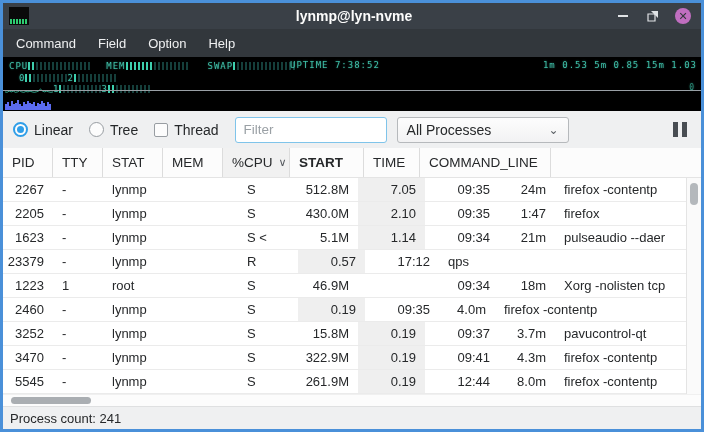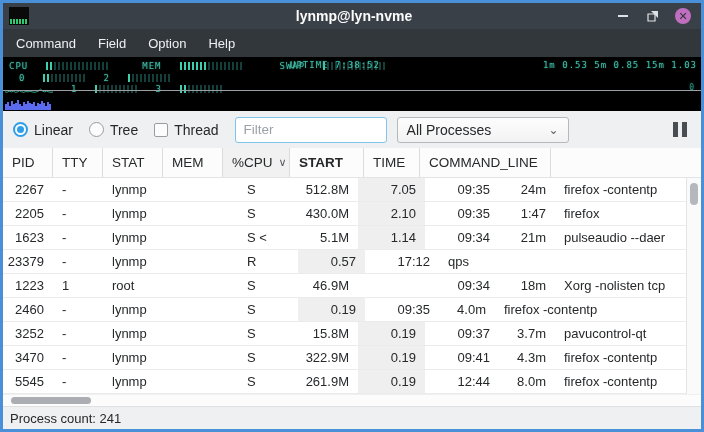--- a/index.html
+++ b/index.html
@@ -18,21 +18,21 @@
   .min-glyph { width:10px; height:2px; background:#dfe2e5; }
   .close-circle { width:16px; height:16px; border-radius:50%; background:#c06ec0; color:#31363b; font-size:11px; font-weight:bold; display:flex; align-items:center; justify-content:center; line-height:1; }
 
   
   .menubar { height:28px; background:#32373c; display:flex; align-items:center; padding-left:4px; gap:4px; flex:0 0 auto; }
   .menu-item { color:#eff0f1; font-size:13px; padding:4px 9px; cursor:pointer; }
 
   
   .monitor { height:54px; background:#000; position:relative; flex:0 0 auto; overflow:hidden;
     font-family:"DejaVu Sans Mono","Liberation Mono",monospace; }
-  .mrow { display:flex; align-items:center; height:11px; gap:18px; }
+  .mrow { display:flex; align-items:center; height:11px; gap:0; }
   .lcd { color:#3fbfa8; font-size:9px; letter-spacing:1px; text-shadow:0 0 2px rgba(63,191,168,.5); white-space:nowrap; }
   .meter { height:8px; position:relative; background:repeating-linear-gradient(90deg,#153f3b 0 2px,#000 2px 4px); }
   .meter .fill { position:absolute; left:0; top:0; bottom:0;
     background:repeating-linear-gradient(90deg,#3ecfae 0 2px,#000 2px 4px); }
   .m-long { width:64px; } .m-short { width:42px; }
   .mon-divider { position:absolute; left:0; right:0; top:33px; height:1px; background:#9aa0a6; }
   .axis-zero { position:absolute; right:6px; top:26px; color:#2a8a77; font-size:8px; }
   .load-graph { position:absolute; left:2px; bottom:1px; height:12px; display:flex; align-items:flex-end; }
   .load-graph div { width:2px; background:#5b6bf0; margin-right:0px; }
   .spark { width:48px; height:10px; }

